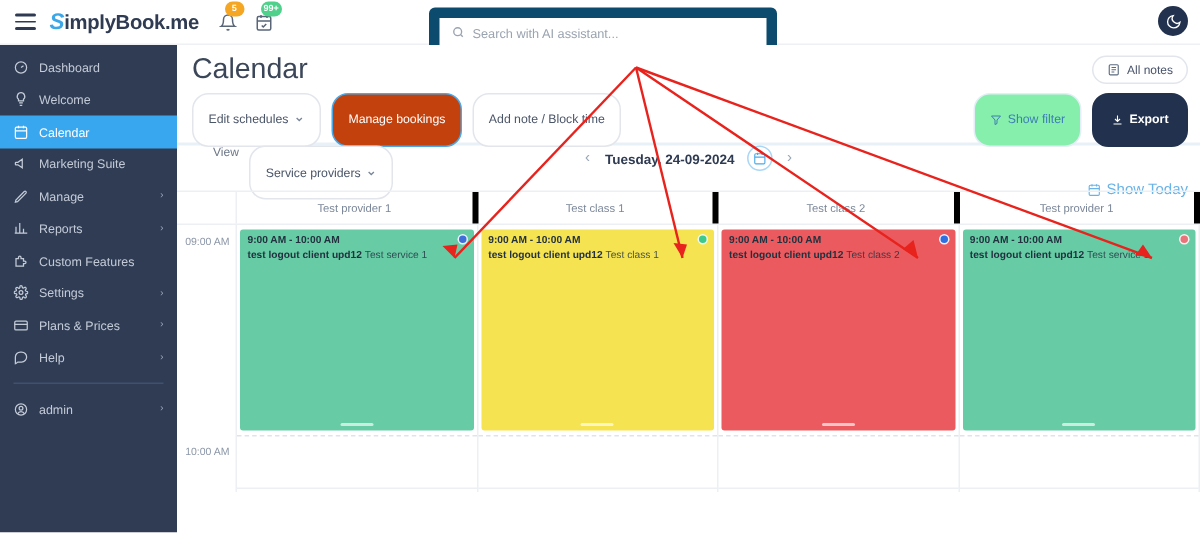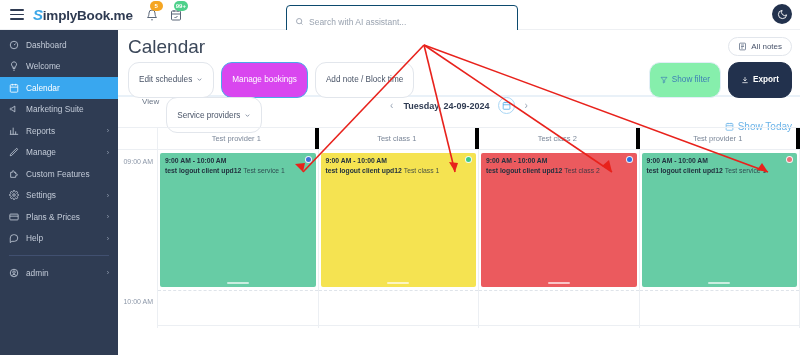--- a/index.html
+++ b/index.html
@@ -41,21 +41,21 @@
     font-size: 6px; font-weight: 700;
     display: flex; align-items: center; justify-content: center;
     line-height: 1;
   }
   .badge.orange { background: #f5a623; }
   .badge.green  { background: #4fd18b; }
 
   .searchbox {
     position: absolute; left: 286px; top: 5px;
     width: 232px; height: 33px;
-    border: 1px solid #0c4a6e; border-radius: 4px;
+    border: 7px solid #0c4a6e; border-radius: 4px;
     display: flex; align-items: center; gap: 5px;
     padding: 0 8px; background: #fff;
   }
   .searchbox .ph { font-size: 8.5px; color: #9aa3b0; }
 
   .topright {
     position: absolute; right: 8px; top: 4px;
     display: flex; align-items: center; gap: 7px;
   }
   .btn-channels {
@@ -107,21 +107,21 @@
     height: 31px; display: flex; align-items: center;
     padding: 0 10px; position: relative;
   }
   .pillgroup { display: flex; align-items: center; gap: 7px; }
   .pill {
     height: 36px; border: 1px solid #e2e6ec; border-radius: 11px;
     display: flex; align-items: center; gap: 4px;
     padding: 0 10px; font-size: 8.2px; color: #4a5568;
     background: #fff; cursor: pointer; white-space: nowrap;
   }
-  .pill.blue { background: #d946ef; border-color: #4aa9e8; color: #fff; font-weight: 500; }
+  .pill.blue { background: #c2410c; border-color: #4aa9e8; color: #fff; font-weight: 500; }
   .toolbar-right { position:absolute; right: 8px; display:flex; align-items:center; gap:7px; }
   .pill.light { background:#86efac; border-color:#e3eef7; color:#3d7fb5; }
   .pill.dark  { background:#22314d; border-color:#22314d; color:#fff; font-weight:600; padding: 0 12px;}
 
   .tb-divider { height: 2px; background: #e9f1f8; width: 100%; }
 
   .viewbar {
     height: 30px; display:flex; 
     padding: 0 24px; position: relative;
   }
@@ -274,34 +274,34 @@
           <svg viewBox="0 0 24 24" fill="none" stroke="currentColor" stroke-width="2">
             <path d="M3 11v2a1 1 0 0 0 1 1h3l7 5V5L7 10H4a1 1 0 0 0-1 1z"></path>
           </svg>
         </span>
       <span>Marketing Suite</span>
     </div>
 
     <div class="nav-item">
       <span class="nav-ico">
           <svg viewBox="0 0 24 24" fill="none" stroke="currentColor" stroke-width="2">
+            <path d="M3 21l3.5-.8L20 6.7a2 2 0 0 0-2.8-2.8L3.8 17.5 3 21z"></path>
+          </svg>
+        </span>
+      <span>Manage</span>
+      <span class="chev">›</span>
+    </div>
+
+    <div class="nav-item">
+      <span class="nav-ico">
+          <svg viewBox="0 0 24 24" fill="none" stroke="currentColor" stroke-width="2">
             <path d="M4 20V10M10 20V4M16 20v-7M22 20H2"></path>
           </svg>
         </span>
       <span>Reports</span>
-      <span class="chev">›</span>
-    </div>
-
-    <div class="nav-item">
-      <span class="nav-ico">
-          <svg viewBox="0 0 24 24" fill="none" stroke="currentColor" stroke-width="2">
-            <path d="M3 21l3.5-.8L20 6.7a2 2 0 0 0-2.8-2.8L3.8 17.5 3 21z"></path>
-          </svg>
-        </span>
-      <span>Manage</span>
       <span class="chev">›</span>
     </div>
 
     <div class="nav-item">
       <span class="nav-ico">
           <svg viewBox="0 0 24 24" fill="none" stroke="currentColor" stroke-width="2">
             <path d="M4 8h4V6a2 2 0 1 1 4 0v2h4v4h2a2 2 0 1 1 0 4h-2v4H4V8z"></path>
           </svg>
         </span>
       <span>Custom Features</span>

